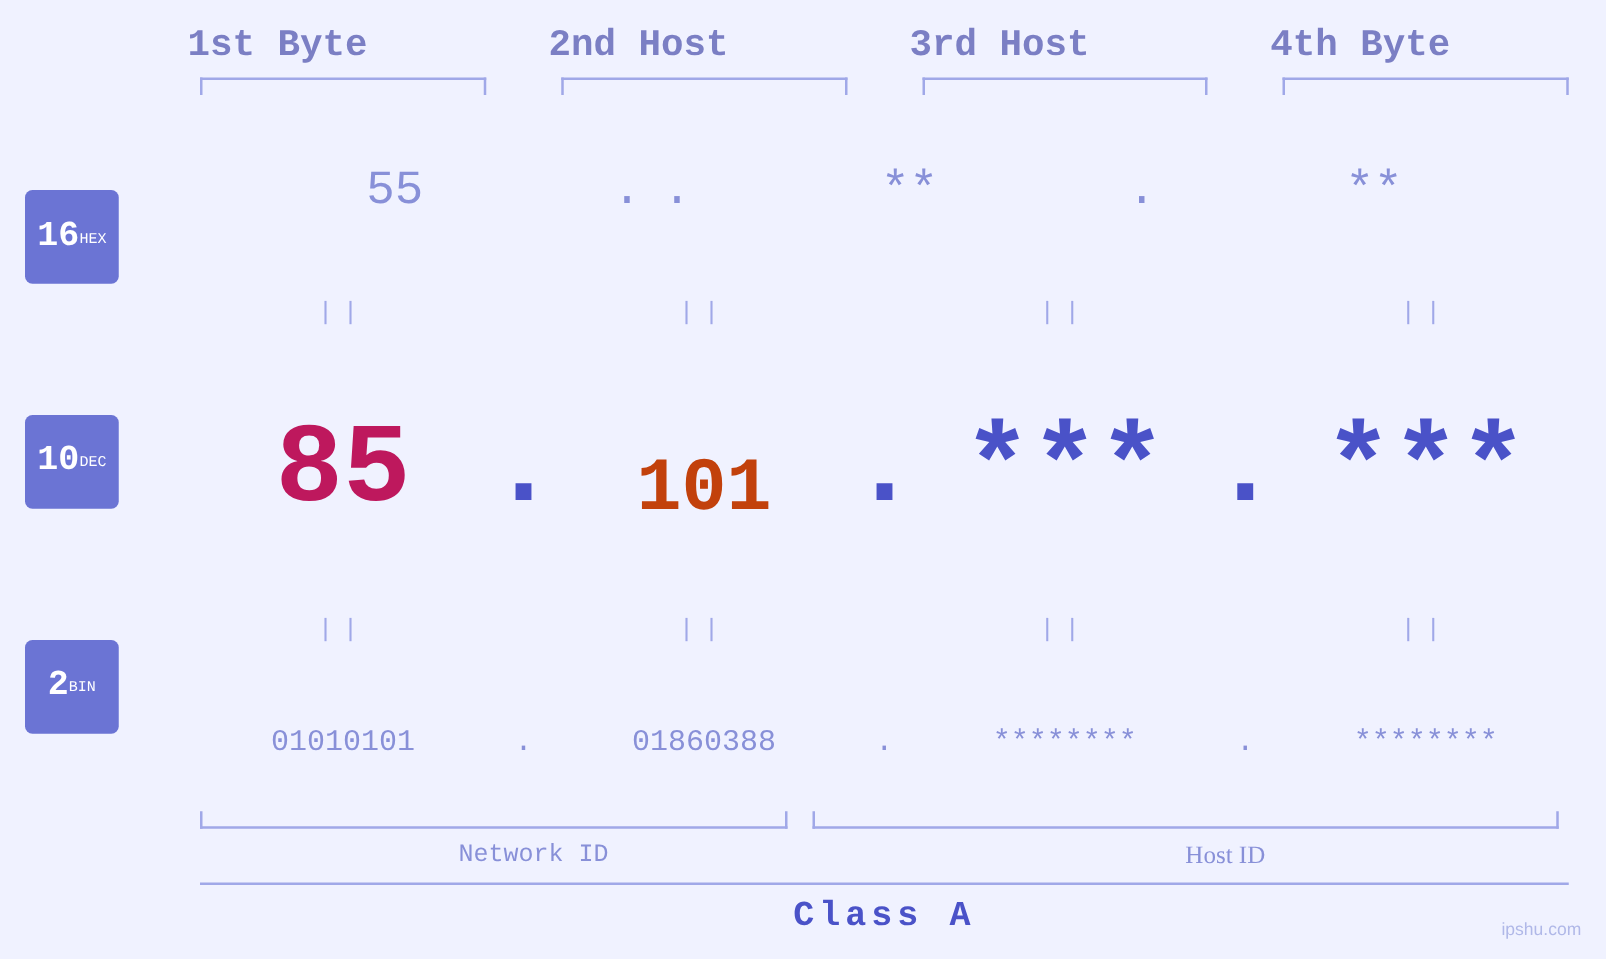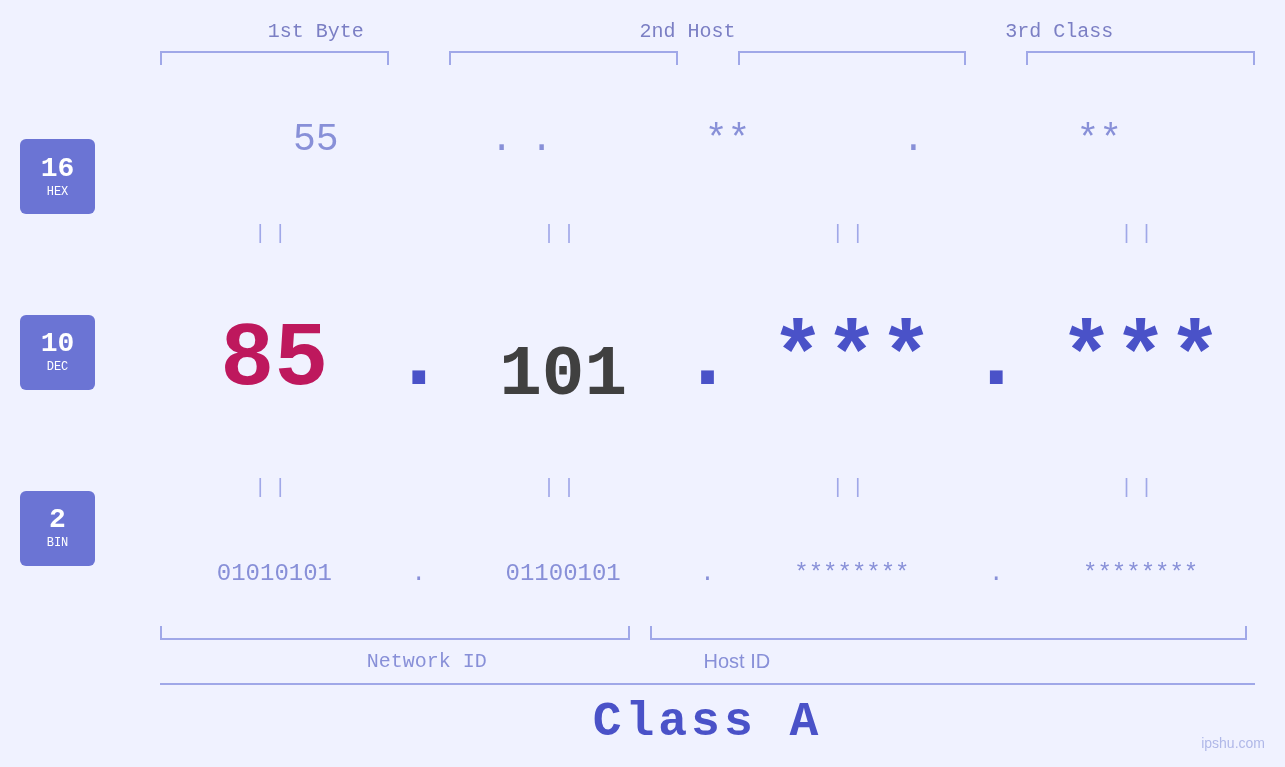--- a/index.html
+++ b/index.html
@@ -25,25 +25,24 @@
     .byte-headers {
       display: flex;
       justify-content: flex-end;
       padding-right: 20px;
       padding-left: 150px;
       margin-bottom: 8px;
     }
 
     .byte-header {
       flex: 1;
-      text-align: center;
       color: #7b7fc4;
-      font-size: 20px;
-      font-family: 'Courier New', Courier, monospace;
-      font-weight: normal;
+      font-size: 30px;
+      font-family: 'Courier New', Courier, monospace;
+      font-weight: bold;
     }
 
     
     .bracket-row {
       display: flex;
       padding-left: 150px;
       padding-right: 20px;
       margin-bottom: 10px;
       height: 18px;
     }
@@ -75,21 +74,21 @@
       padding: 10px 0;
       align-items: flex-start;
     }
 
     .badge {
       width: 75px;
       height: 75px;
       background: #6b74d4;
       border-radius: 6px;
       display: flex;
-      flex-direction: column;
+      flex-direction: row;
       align-items: center;
       justify-content: center;
       color: white;
       font-family: 'Courier New', Courier, monospace;
     }
 
     .badge-number {
       font-size: 28px;
       font-weight: bold;
       line-height: 1;
@@ -180,44 +179,45 @@
       flex: 1;
       text-align: center;
       color: #8890d8;
       font-size: 20px;
       font-family: 'Courier New', Courier, monospace;
       padding-left: 0px;
     }
 
     .host-label {
       flex: 1;
+      text-align: center;
       color: #8890d8;
       font-size: 20px;
-      font-family: Liberation Sans, sans-serif;
+      font-family: Liberation Serif, serif;
     }
 
     
     .footer-area {
       padding: 10px 20px 8px 150px;
     }
 
     .footer-bracket-line {
       border-bottom: 2px solid #a0a8e8;
       margin: 0 10px;
     }
 
     .class-label-row {
       display: flex;
       justify-content: center;
       padding-top: 10px;
     }
 
     .class-label {
       color: #4a52c8;
-      font-size: 48px;
+      font-size: 28px;
       font-family: 'Courier New', Courier, monospace;
       font-weight: bold;
       letter-spacing: 4px;
     }
 
     .watermark {
       position: absolute;
       bottom: 16px;
       right: 20px;
       color: #b0b8e8;
@@ -248,22 +248,23 @@
 </head>
 <body>
 
 <div class="container">
 
   <div class="byte-headers">
     <div class="byte-header">1st Byte</div>
     <div style="width:40px"></div>
     <div class="byte-header">2nd Host</div>
     <div style="width:40px"></div>
-    <div class="byte-header">3rd Class</div>
-    <div style="width:40px"></div>
+    <div class="byte-header">3rd Host</div>
+    <div style="width:40px"></div>
+    <div class="byte-header">4th Byte</div>
   </div>
 
   <div class="bracket-row">
     <div class="bracket"></div>
     <div style="width:40px"></div>
     <div class="bracket"></div>
     <div style="width:40px"></div>
     <div class="bracket"></div>
     <div style="width:40px"></div>
     <div class="bracket"></div>
@@ -320,21 +321,21 @@
       </div>
 
       <div class="ip-row dec-row">
         <div class="byte-cell">
             <span class="byte-val" style="color:#be185d;font-size:90px;font-weight:bold;">85</span>
           </div>
         <div class="dot-cell">
             <span style="color:#4a52c8;font-size:90px;font-weight:bold;">.</span>
           </div>
         <div class="byte-cell">
-            <span class="byte-val" style="color:#404040;font-size:71px;font-weight:bold;margin-top:29px;">101</span>
+            <span class="byte-val" style="color:#c2410c;font-size:60px;font-weight:bold;margin-top:29px;">101</span>
           </div>
         <div class="dot-cell">
             <span style="color:#4a52c8;font-size:90px;font-weight:bold;">.</span>
           </div>
         <div class="byte-cell">
             <span class="byte-val" style="color:#4a52c8;font-size:90px;font-weight:bold;">***</span>
           </div>
         <div class="dot-cell">
             <span style="color:#4a52c8;font-size:90px;font-weight:bold;">.</span>
           </div>
@@ -354,21 +355,21 @@
       </div>
 
       <div class="ip-row bin-row">
         <div class="byte-cell">
             <span class="byte-val">01010101</span>
           </div>
         <div class="dot-cell">
             <span style="color:#8890d8;font-size:24px;">.</span>
           </div>
         <div class="byte-cell">
-            <span class="byte-val">01100101</span>
+            <span class="byte-val">01860388</span>
           </div>
         <div class="dot-cell">
             <span style="color:#8890d8;font-size:24px;">.</span>
           </div>
         <div class="byte-cell">
             <span class="byte-val">********</span>
           </div>
         <div class="dot-cell">
             <span style="color:#8890d8;font-size:24px;">.</span>
           </div>

